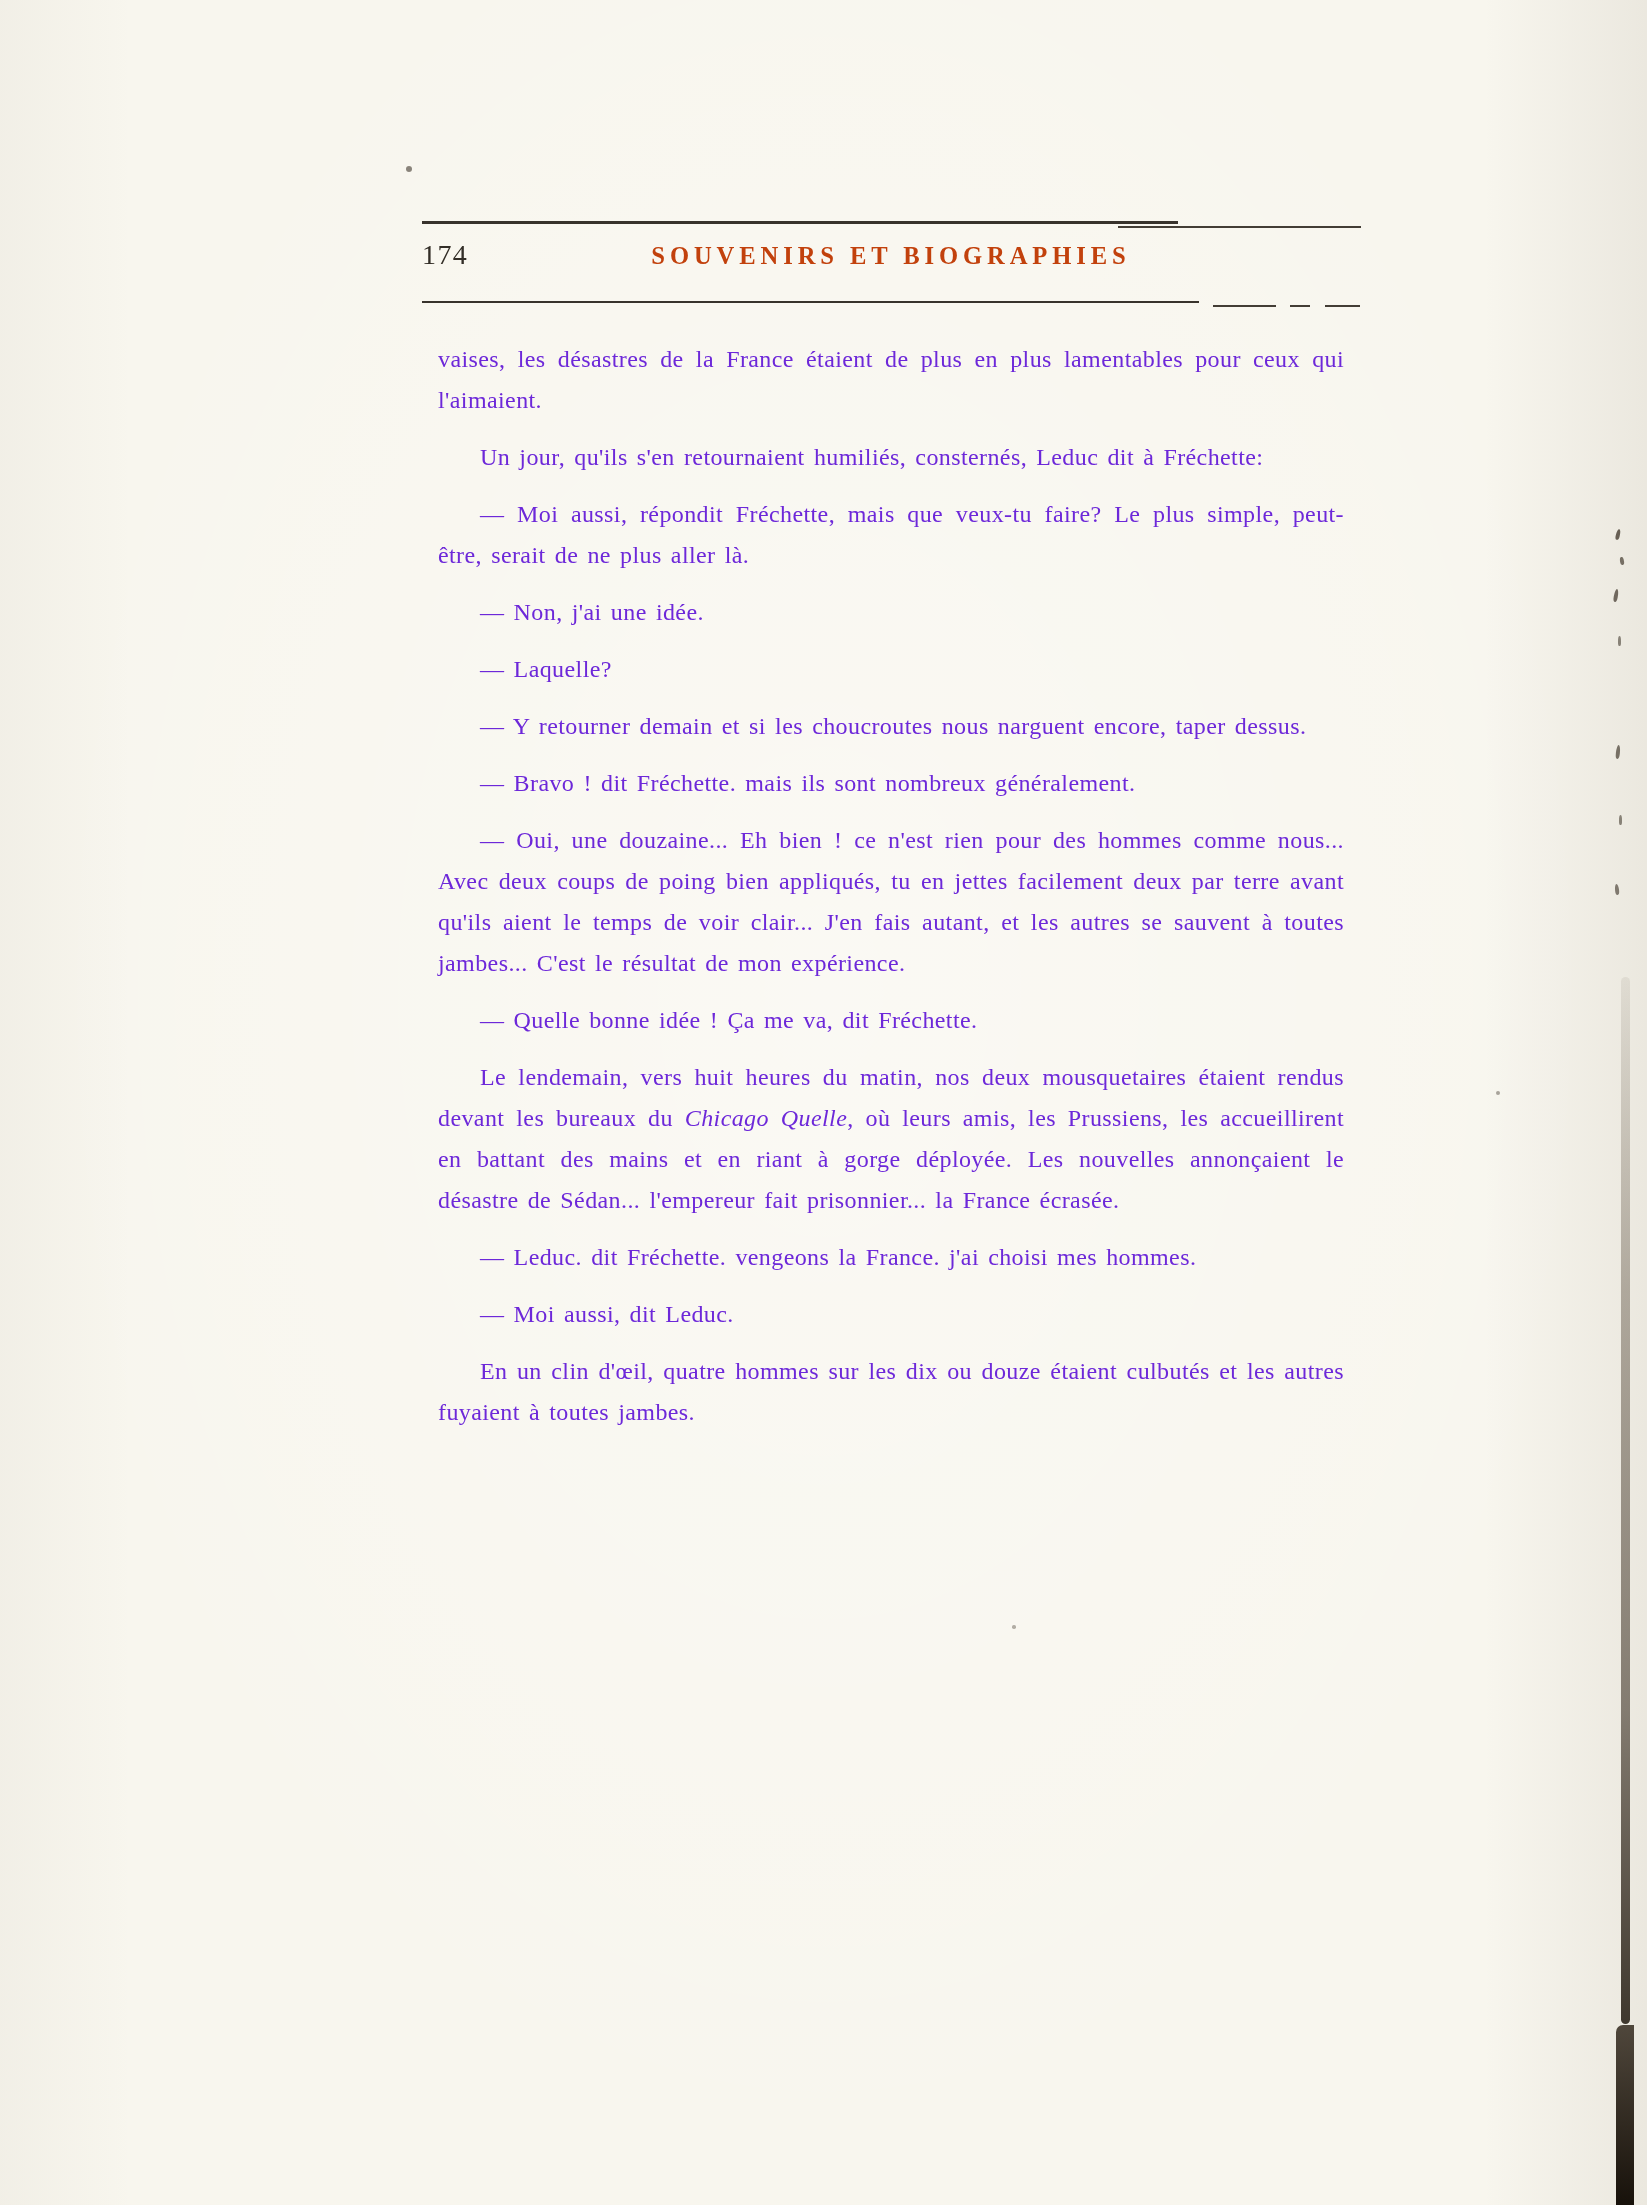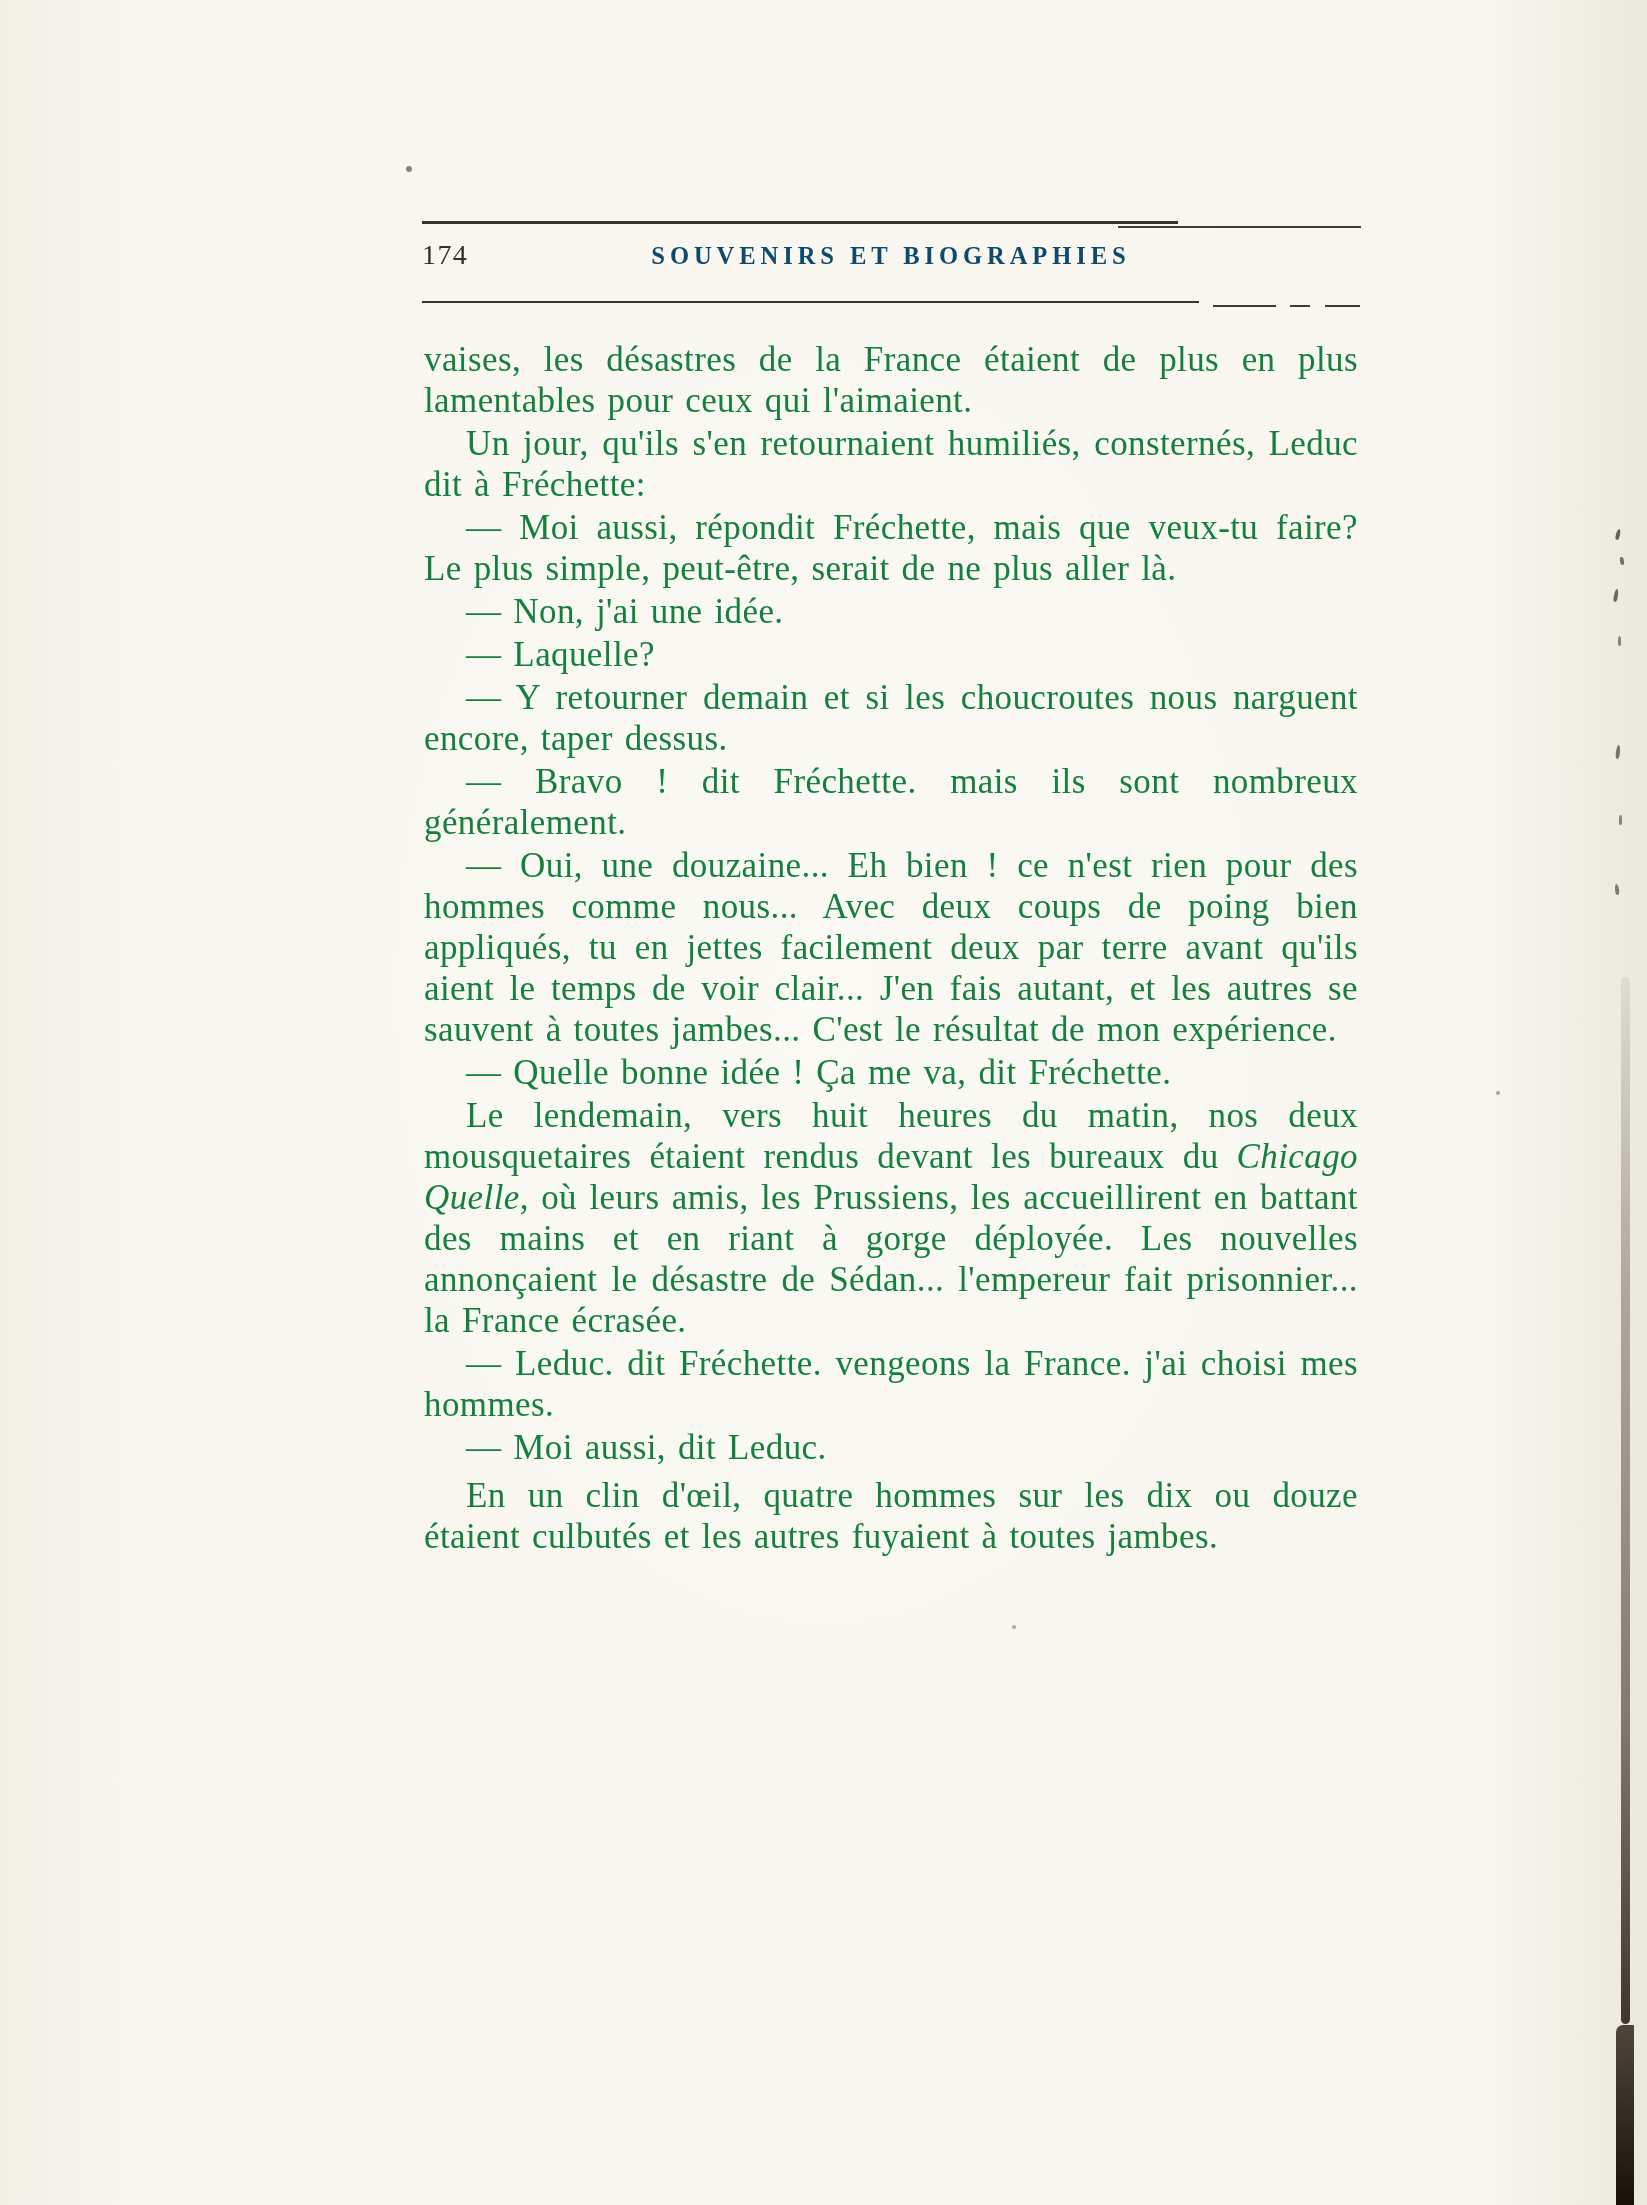--- a/index.html
+++ b/index.html
@@ -55,21 +55,21 @@
   }
   .header-title {
     position: absolute;
     left: 50%;
     transform: translateX(-50%);
     top: 18.3px;
     font-size: 24.6px;
     font-weight: bold;
     letter-spacing: 4.9px;
     white-space: nowrap;
-    color: #0c4a6e;
+    color: #c2410c;
   }
   .rule-bottom-wrap {
     position: relative;
     height: 7px;
   }
   .rule-bottom-main {
     position: absolute;
     left: 0; top: 0;
     width: 777px;
     height: 2.8px;
@@ -89,27 +89,27 @@
   }
   .rule-bottom-dash3 {
     position: absolute;
     left: 903px; top: 4.2px;
     width: 35px; height: 2.1px;
     background: #433d35;
   }
   
   .body-text { margin-top: 31px; }
   p.para {
-    font-size: 35px;
+    font-size: 24px;
     line-height: 41px;
     text-align: justify;
-    margin: 2px;
+    margin: 16px;
     word-spacing: 2.8px;
     letter-spacing: 0.4px;
-    color: #15803d;
+    color: #6d28d9;
   }
   p.indent { text-indent: 42px; }
   p.space-before { margin-top: 7px; }
   .para i { font-style: italic; }
   
   .binding-shadow {
     position: absolute;
     right: 18.3px;
     top: 977px;
     width: 9.1px;

